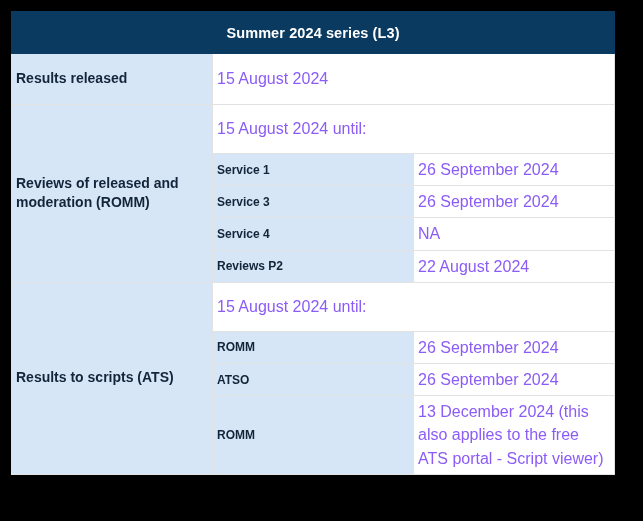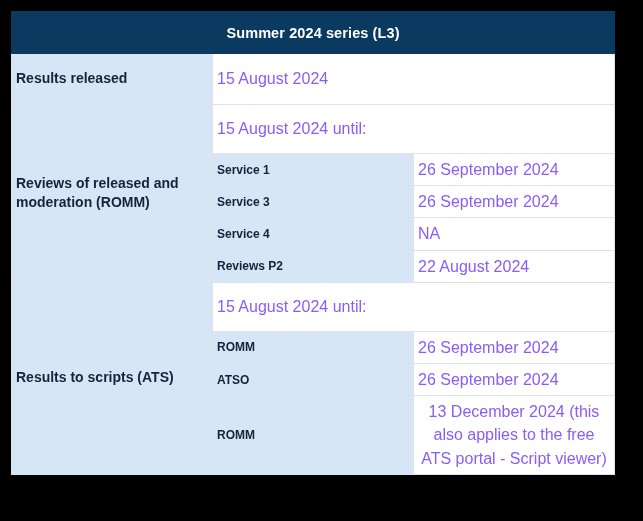--- a/index.html
+++ b/index.html
@@ -79,21 +79,20 @@
     vertical-align: middle;
   }
   .val.tall {
     height: 42px;
   }
   .val.intro {
     height: 40px;
   }
   .val.double {
     height: 48px;
-    text-align: center;
   }
   .col1 { width: 124px; }
   .col2 { width: 92px; }
   .col3 { width: 386px; margin-left: 24px; }
 </style>
 </head>
 <body>
 
 <div class="page">
   <div class="table-wrap">

